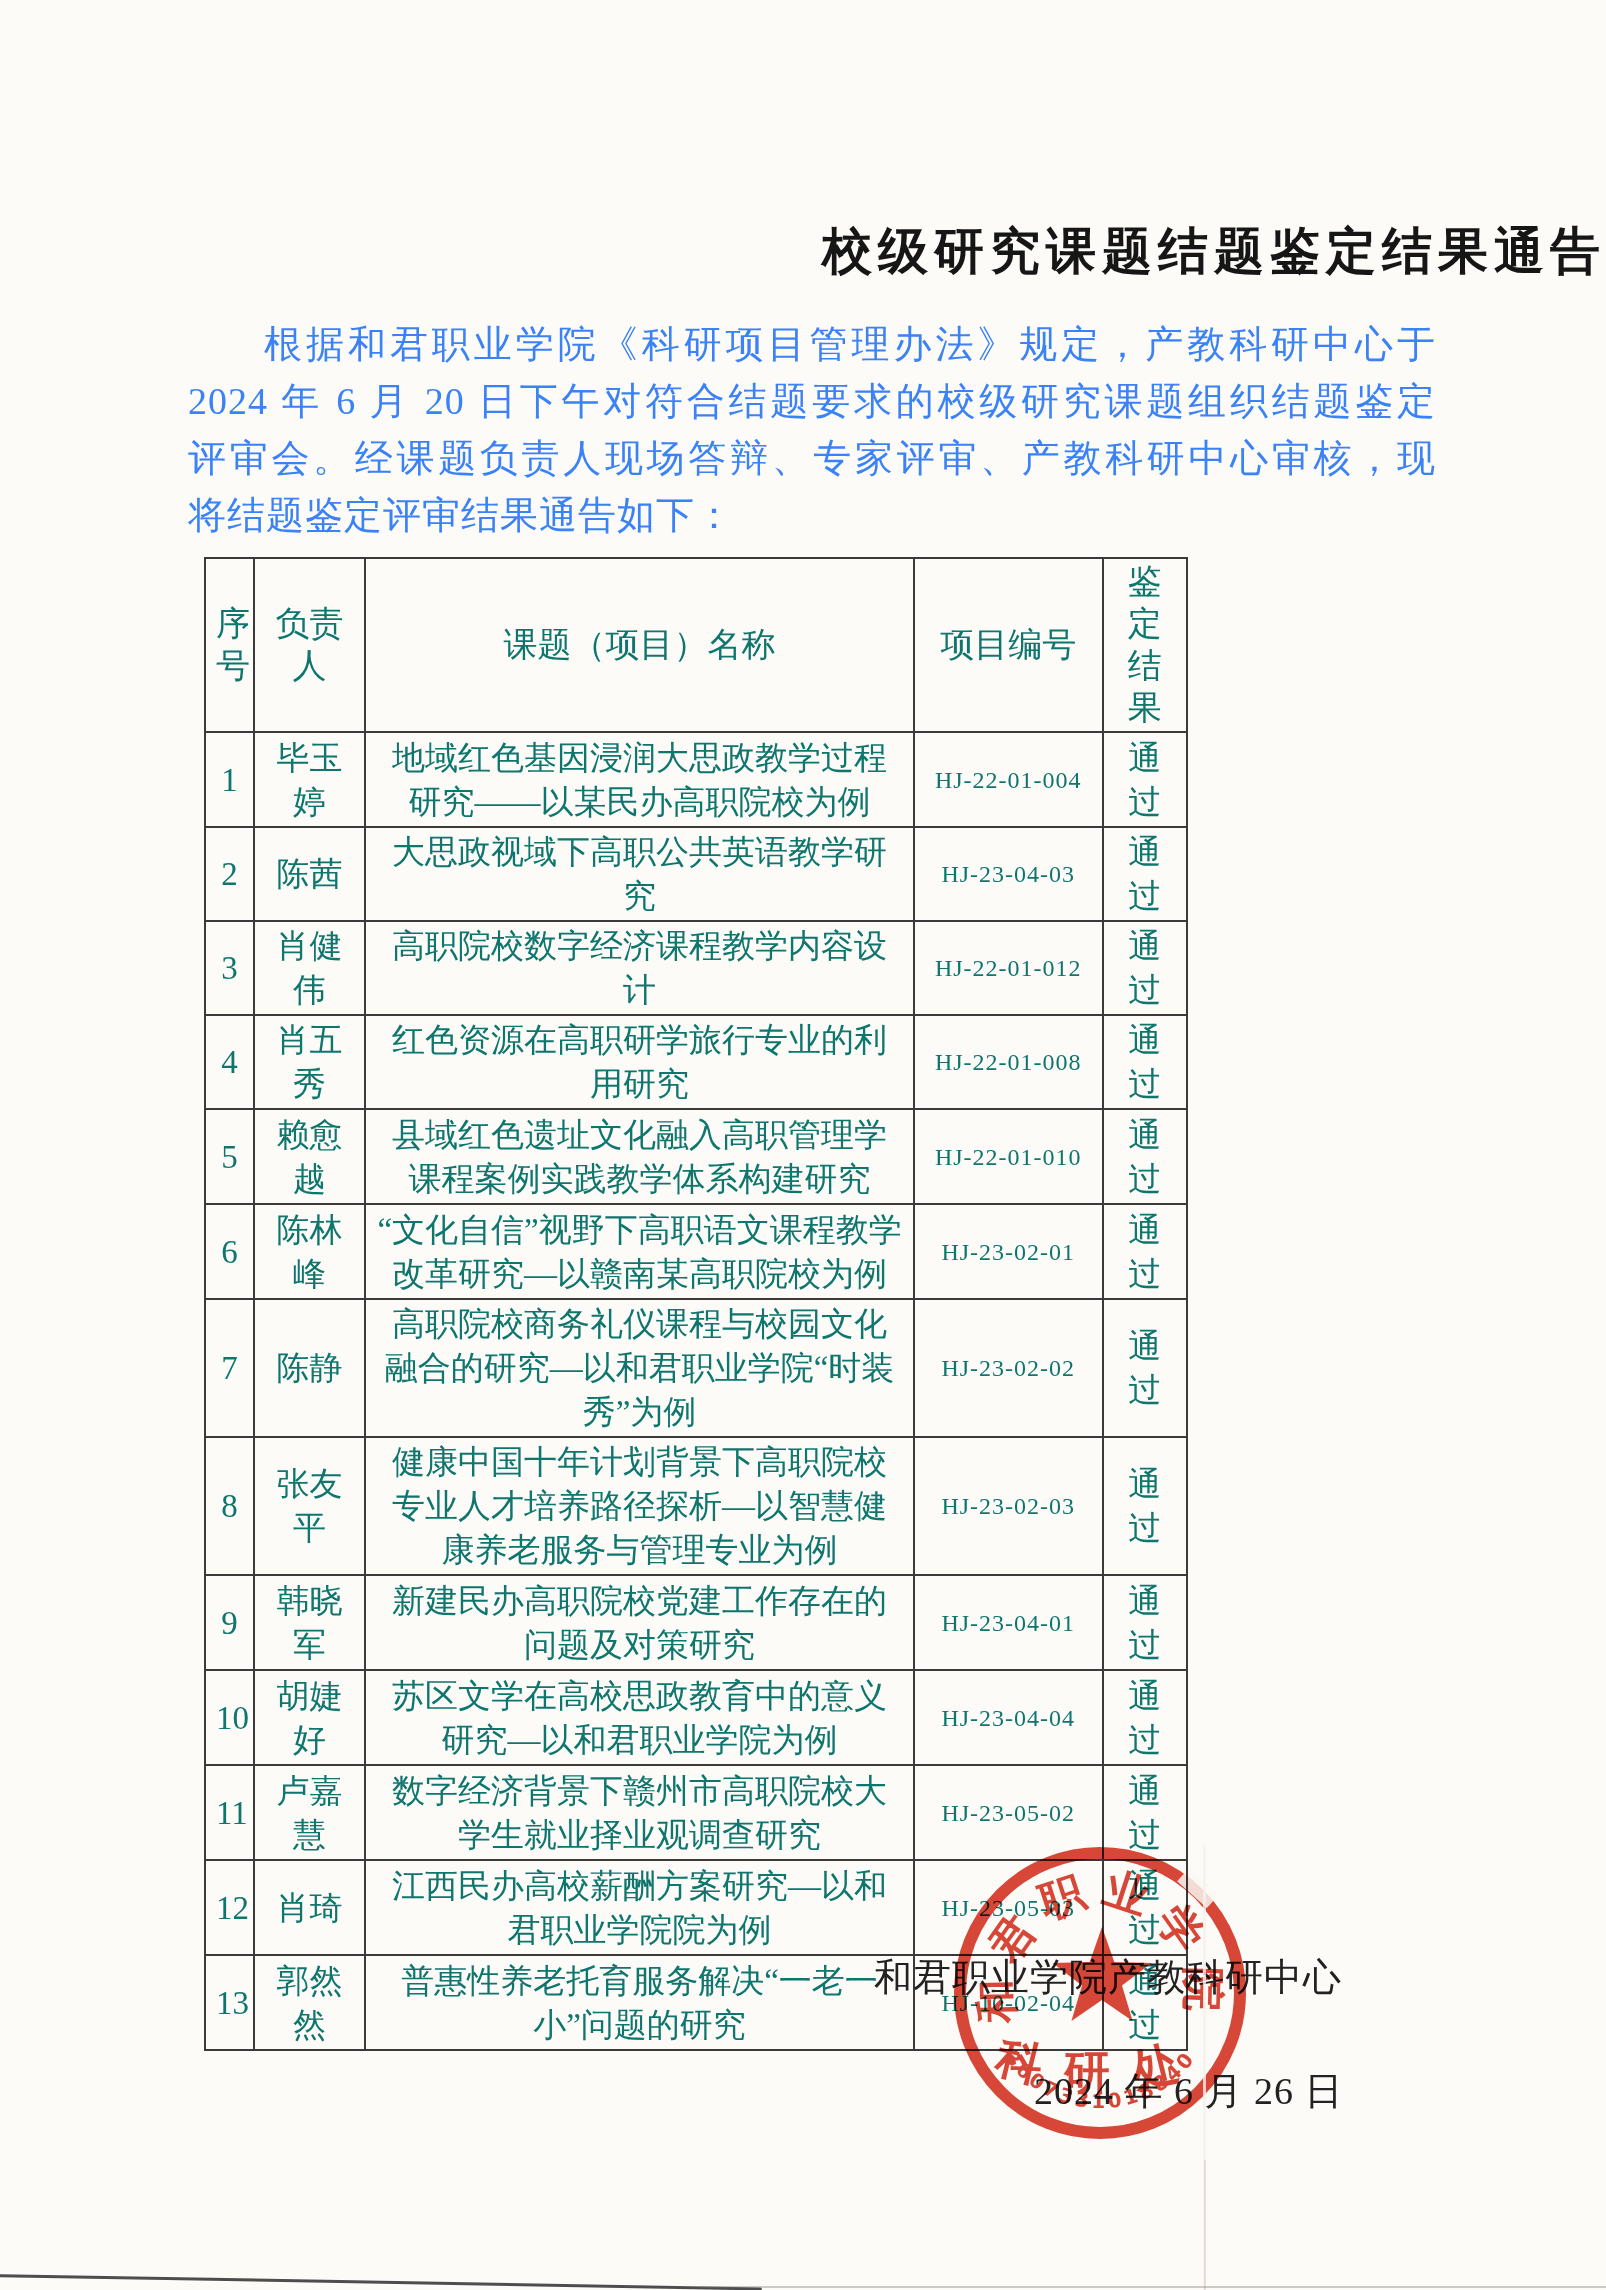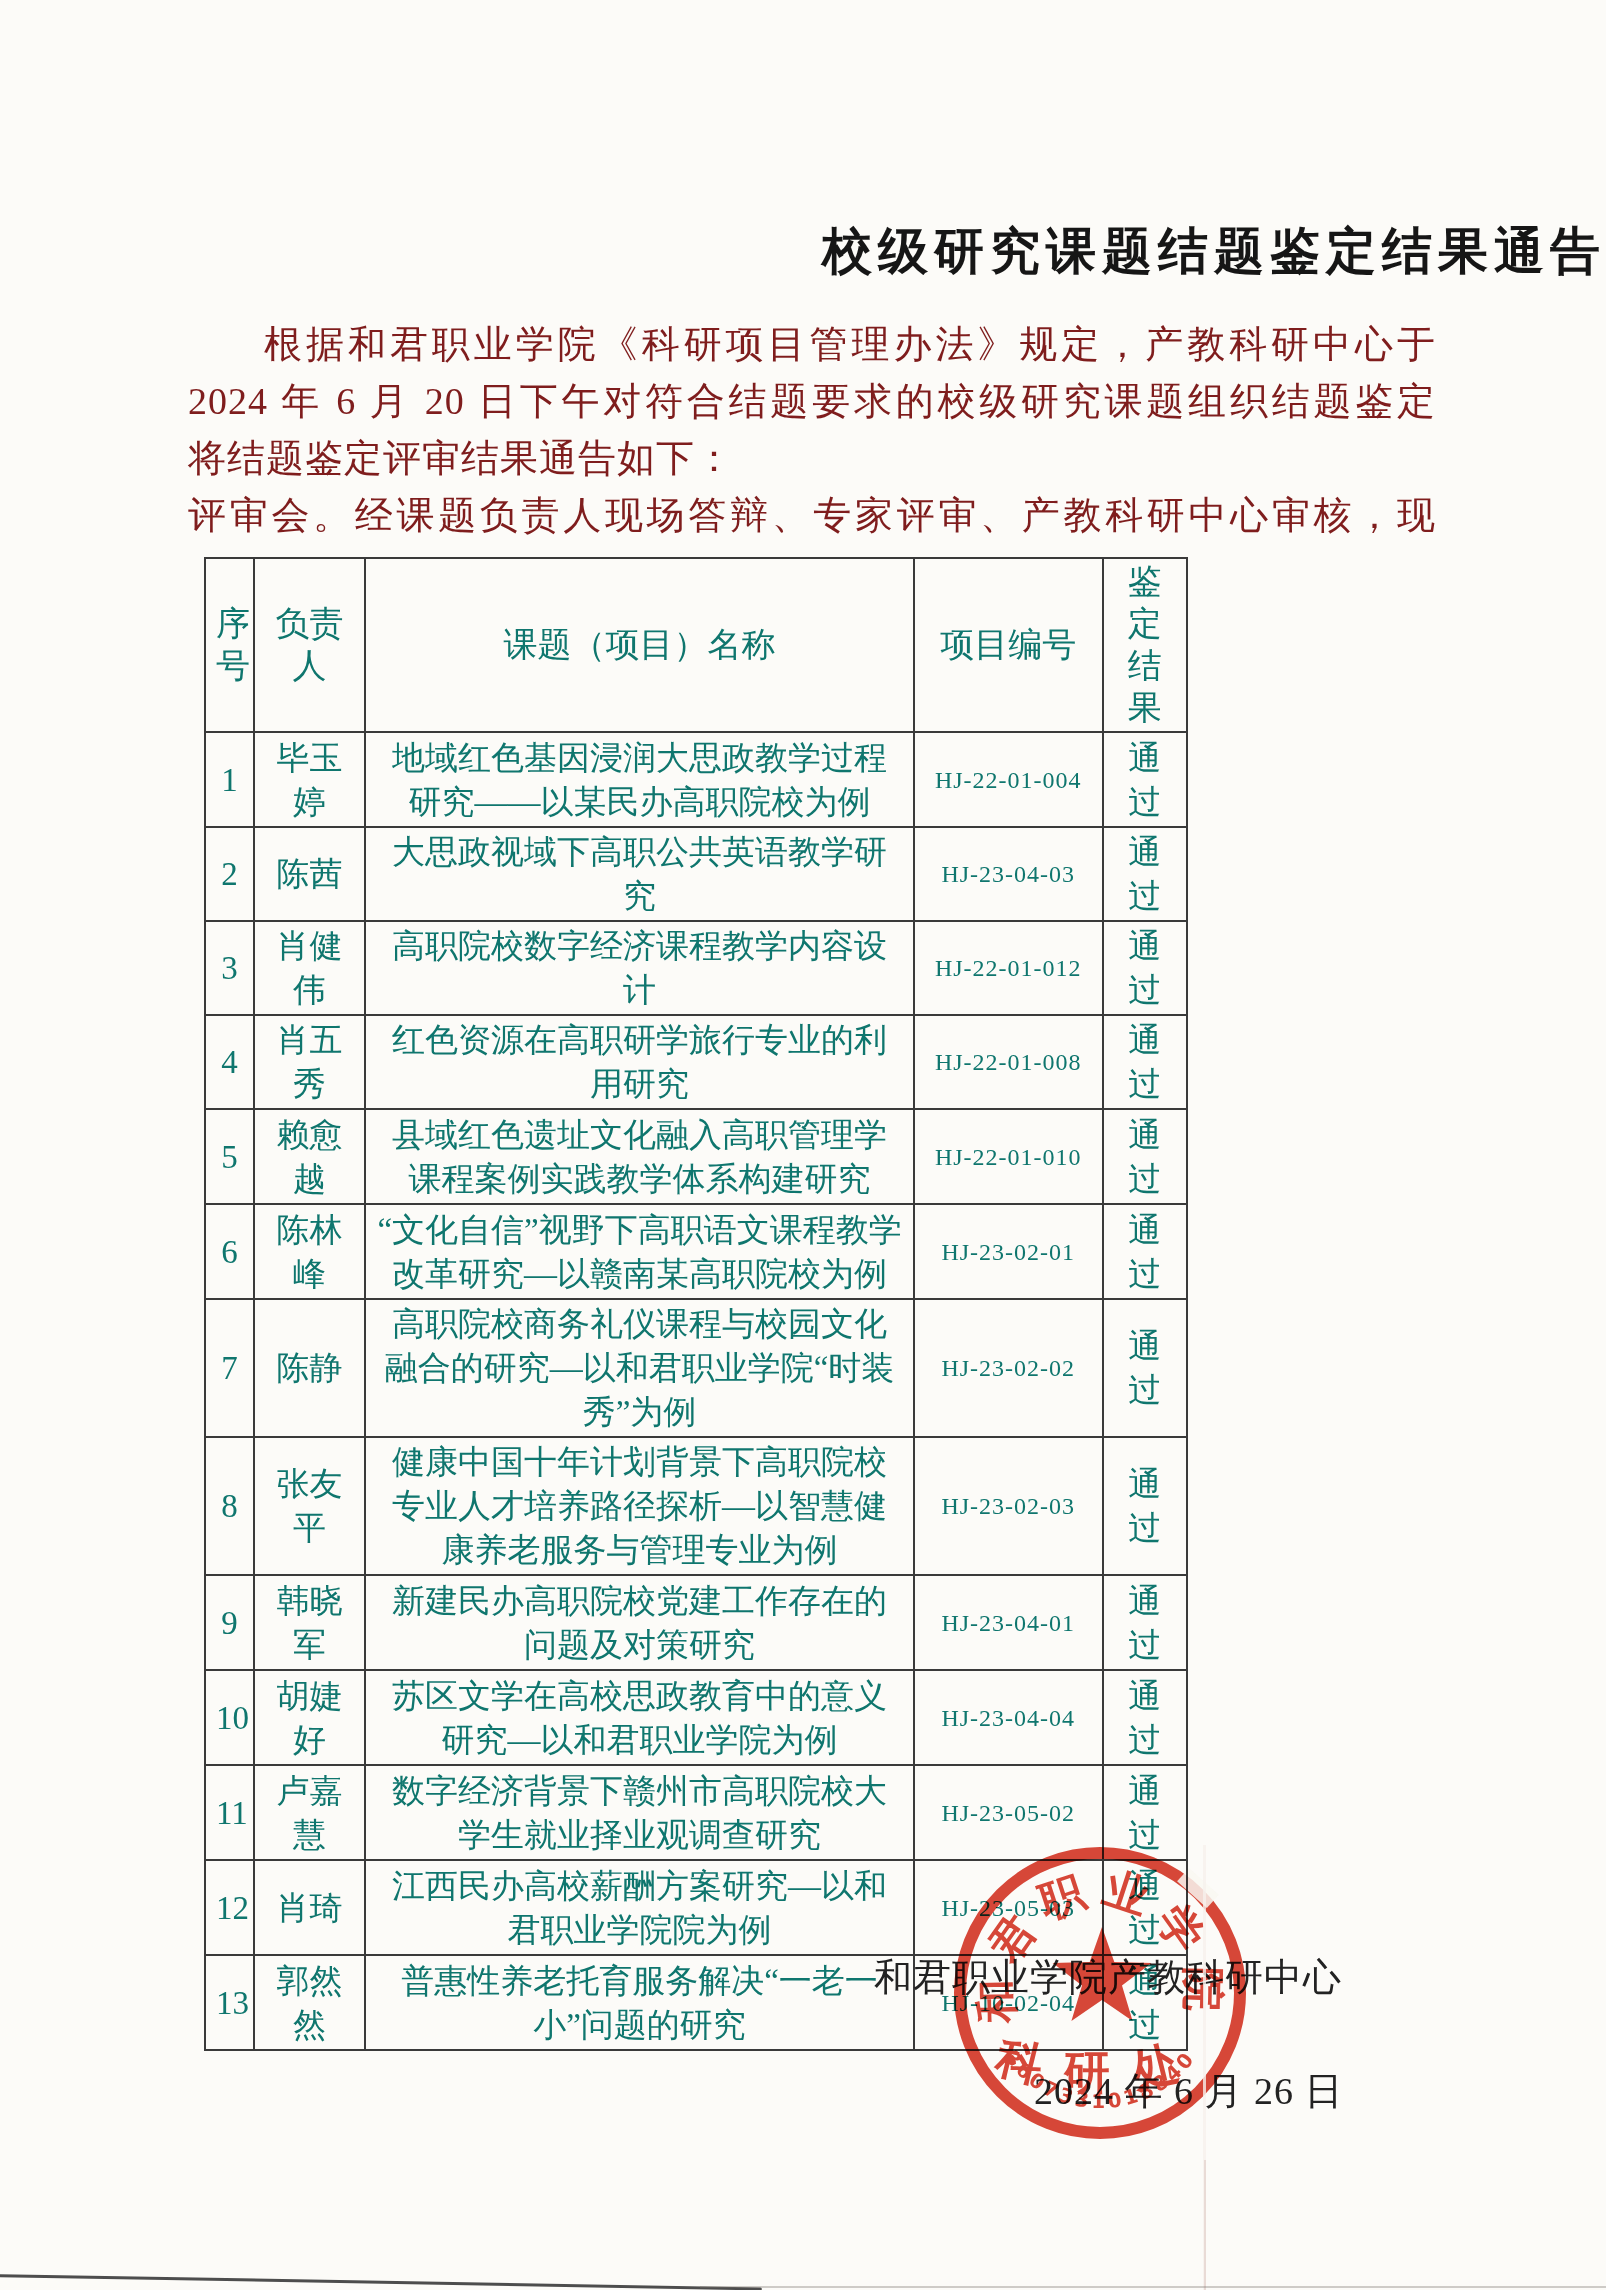--- a/index.html
+++ b/index.html
@@ -14,21 +14,21 @@
   
   .doc-title{
     position:absolute;left:0;top:218px;width:1606px;
     text-align:right;
     font-size:50px;font-weight:bold;letter-spacing:6px;
     color:#161616;
   }
   
   .intro{
     position:absolute;left:188px;top:316px;width:1248px;
-    font-size:38px;letter-spacing:1px;color:#7f1d1d;
+    font-size:38px;letter-spacing:1px;color:#3b82f6;
   }
   .intro .pline{height:57px;line-height:57px;white-space:nowrap;}
   .intro .pline.justify{white-space:normal;text-align:justify;text-align-last:justify;}
   .intro .pline.indent{text-indent:76px;}
   
   table.results{
     position:absolute;left:204px;top:557px;width:984px;
     border-collapse:collapse;table-layout:fixed;
     font-size:33px;color:#0f766e;
   }
@@ -84,22 +84,22 @@
 </head>
 <body>
 
 <div class="page">
 
   <div class="doc-title">校级研究课题结题鉴定结果通告</div>
 
   <div class="intro">
     <div class="pline justify indent">根据和君职业学院《科研项目管理办法》规定，产教科研中心于</div>
     <div class="pline justify">2024 年 6 月 20 日下午对符合结题要求的校级研究课题组织结题鉴定</div>
+    <div class="pline justify">评审会。经课题负责人现场答辩、专家评审、产教科研中心审核，现</div>
     <div class="pline">将结题鉴定评审结果通告如下：</div>
-    <div class="pline justify">评审会。经课题负责人现场答辩、专家评审、产教科研中心审核，现</div>
   </div>
 
   <table class="results">
     <colgroup>
       <col class="c-no">
         <col class="c-name">
         <col class="c-project">
         <col class="c-code">
         <col class="c-result">
     </colgroup>

